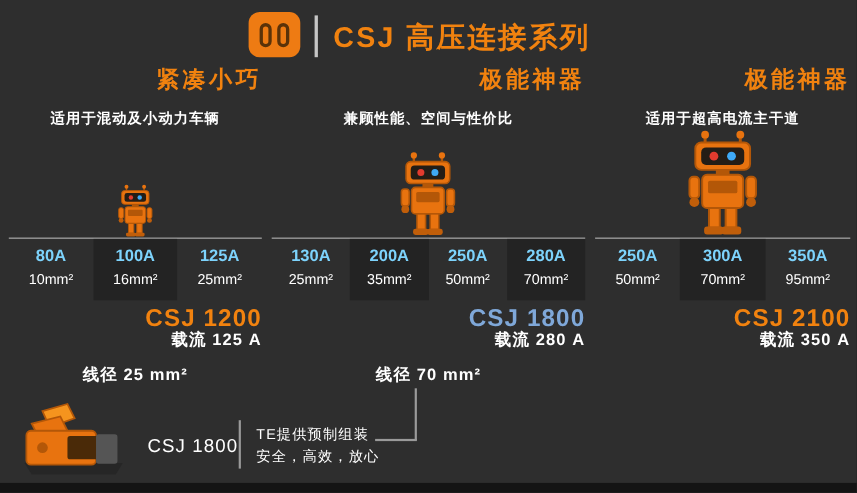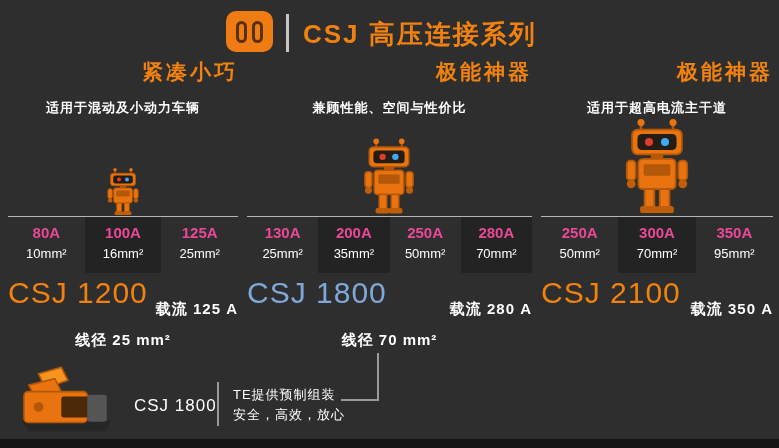--- a/index.html
+++ b/index.html
@@ -28,25 +28,25 @@
 
   .robot { position:absolute; }
   .robot-1 { left:95px;  top:167px; width:40px; height:49px; }
   .robot-2 { left:110px; top:137px; width:64px; height:78px; }
   .robot-3 { left:76px;  top:117px; width:80px; height:98px; }
 
   .ratings { position:absolute; top:216px; left:0; width:100%;
              display:flex; border-top:1px solid #b5b5b5; }
   .cell { flex:1; text-align:center; padding:6px 0 10px; }
   .cell:nth-child(even) { background:rgba(0,0,0,0.24); }
-  .amp  { color:#ec4899; font-size:15px; font-weight:bold; line-height:20px; }
+  .amp  { color:#7dd3fc; font-size:15px; font-weight:bold; line-height:20px; }
   .wire { color:#ffffff; font-size:13px; line-height:18px; margin-top:2px; }
 
-  .model { position:absolute; top:276px; width:100%; text-align:left;
-           font-size:30px; font-weight:normal; letter-spacing:1px; }
+  .model { position:absolute; top:276px; width:100%; text-align:right;
+           font-size:22px; font-weight:bold; letter-spacing:1px; }
   .spec  { position:absolute; width:100%; text-align:center; color:#ffffff;
            font-size:15px; font-weight:bold; letter-spacing:1px; }
   .spec-current { top:300px;text-align:right; }
   .spec-wire    { top:331px; }
 
   
   .product-img { position:absolute; left:14px; top:364px; width:106px; height:69px; }
   .footer-label { position:absolute; left:134px; top:396px; color:#ffffff;
                   font-size:17px; letter-spacing:1px; }
   .footer-divider { position:absolute; left:217px; top:382px; width:2px; height:44px; background:#9a9a9a; }

